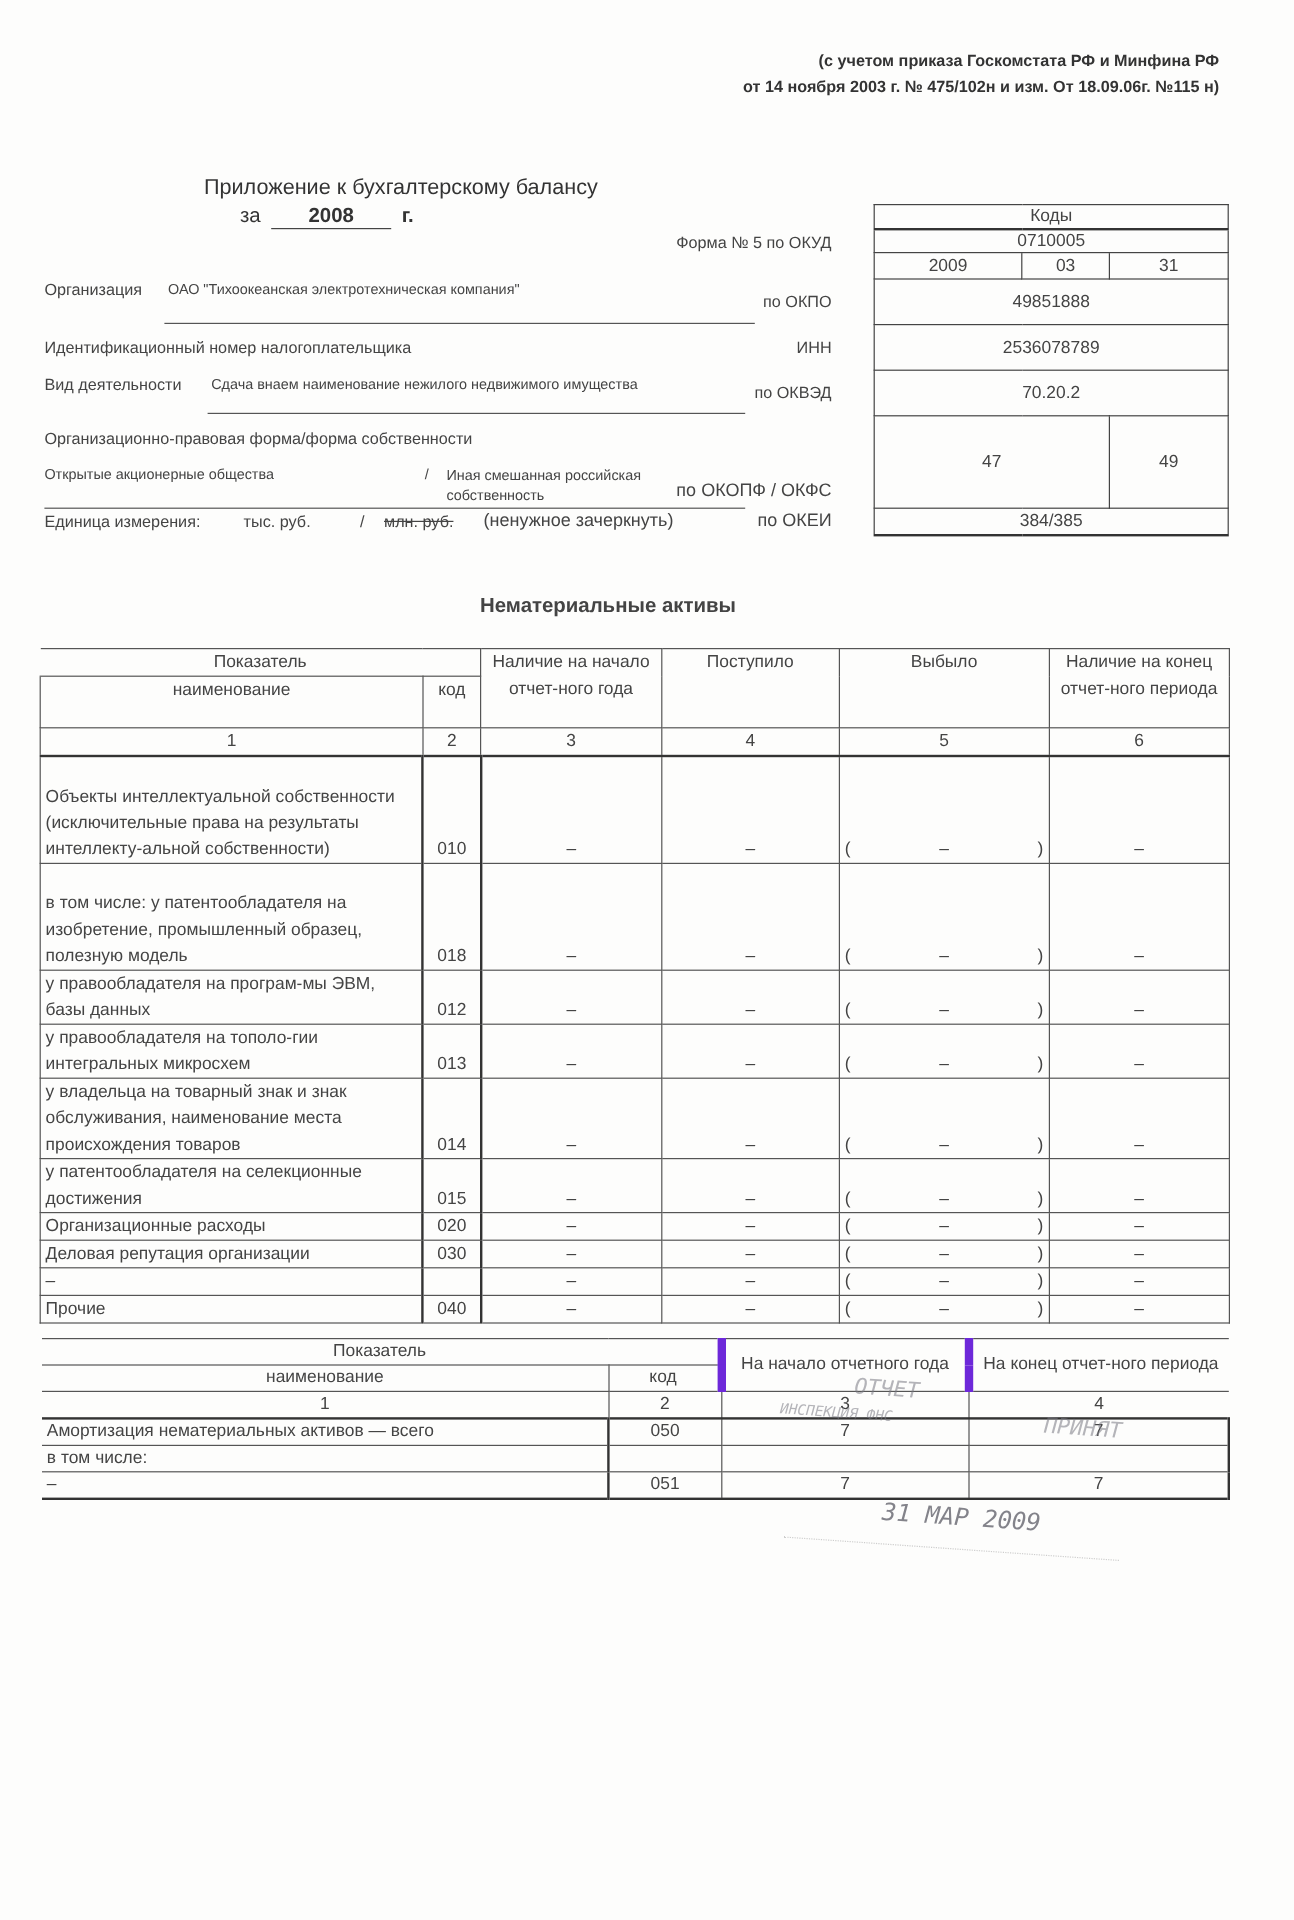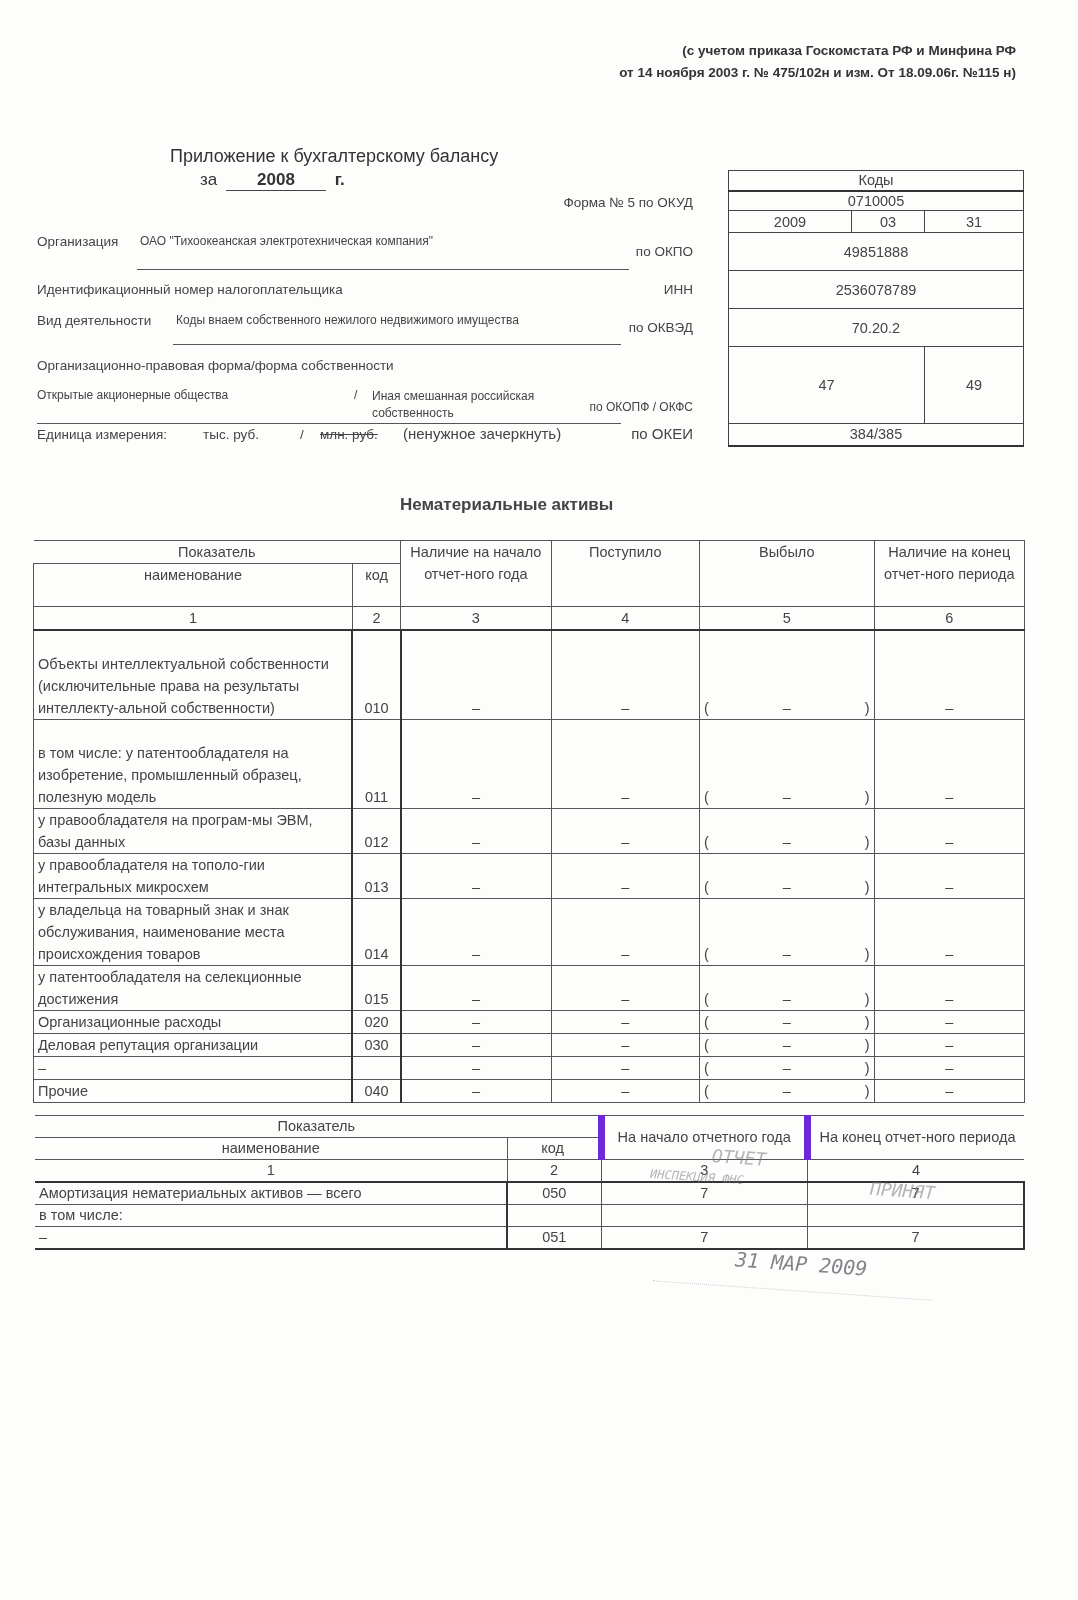--- a/index.html
+++ b/index.html
@@ -56,33 +56,33 @@
 
 <div class="abs lbl" style="left:37px; top:234px;">Организация</div>
 <div class="abs sm" style="left:140px; top:234px;">ОАО "Тихоокеанская электротехническая компания"</div>
 <div class="abs uline" style="left:137px; top:269px; width:492px;"></div>
 <div class="abs rlbl" style="right:385px; top:244px;">по ОКПО</div>
 
 <div class="abs lbl" style="left:37px; top:282px;">Идентификационный номер налогоплательщика</div>
 <div class="abs rlbl" style="right:385px; top:282px;margin-left:30px;">ИНН</div>
 
 <div class="abs lbl" style="left:37px; top:313px;">Вид деятельности</div>
-<div class="abs sm" style="left:176px; top:313px;">Коды внаем собственного нежилого недвижимого имущества</div>
+<div class="abs sm" style="left:176px; top:313px;">Сдача внаем наименование нежилого недвижимого имущества</div>
 <div class="abs uline" style="left:173px; top:344px; width:448px;"></div>
 <div class="abs rlbl" style="right:385px; top:320px;">по ОКВЭД</div>
 
 <div class="abs lbl" style="left:37px; top:358px;">Организационно-правовая форма/форма собственности</div>
 <div class="abs sm" style="left:37px; top:388px;">Открытые акционерные общества</div>
 <div class="abs sm" style="left:354px; top:388px;">/</div>
 <div class="abs sm" style="left:372px; top:388px; line-height:17px;">
   <div>Иная смешанная российская</div>
   <div>собственность</div>
 </div>
 <div class="abs uline" style="left:37px; top:423px; width:584px;"></div>
-<div class="abs" style="right:385px; top:400px; font-size:12px; color:#444;">по ОКОПФ / ОКФС</div>
+<div class="abs" style="right:385px; top:400px; font-size:15px; color:#444;">по ОКОПФ / ОКФС</div>
 
 <div class="abs lbl" style="left:37px; top:427px;">Единица измерения:</div>
 <div class="abs lbl" style="left:203px; top:427px;">тыс. руб.</div>
 <div class="abs lbl" style="left:300px; top:427px;">/</div>
 <div class="abs lbl" style="left:320px; top:427px; text-decoration:line-through;">млн. руб.</div>
 <div class="abs" style="left:403px; top:425px; font-size:15px; color:#444;">(ненужное зачеркнуть)</div>
 <div class="abs" style="right:385px; top:425px; font-size:15px; color:#444;">по ОКЕИ</div>
 
 <table class="abs codes">
   <tbody>
@@ -157,21 +157,21 @@
           <div class="paren">
             <span>(</span>
             <span>–</span>
             <span>)</span>
           </div>
         </td>
     <td class="c">–</td>
   </tr>
   <tr>
     <td class="name" style="height:88px;">в том числе: у патентообладателя на изобретение, промышленный образец, полезную модель</td>
-    <td class="c bl br">011</td>
+    <td class="c bl br">018</td>
     <td class="c">–</td>
     <td class="c">–</td>
     <td class="c">
           <div class="paren">
             <span>(</span>
             <span>–</span>
             <span>)</span>
           </div>
         </td>
     <td class="c">–</td>

